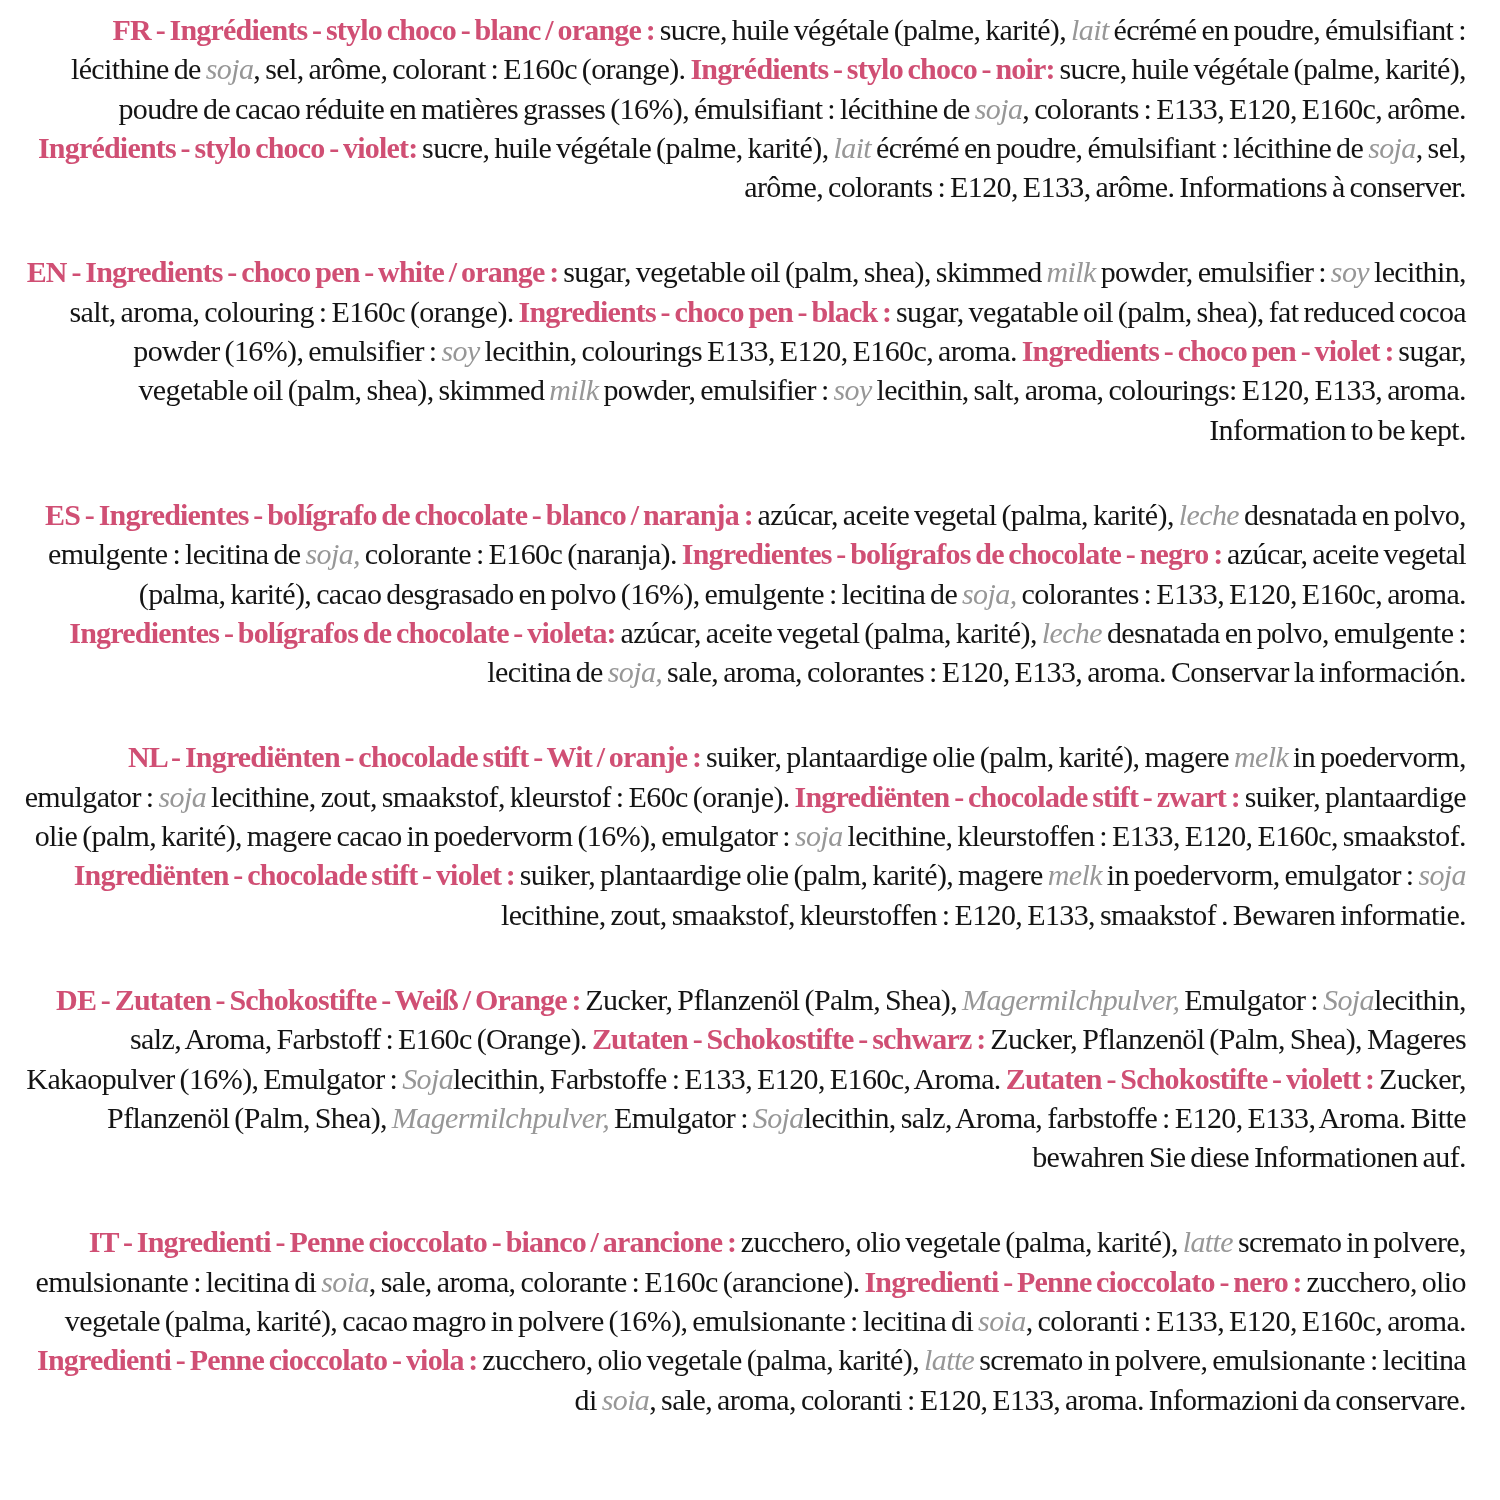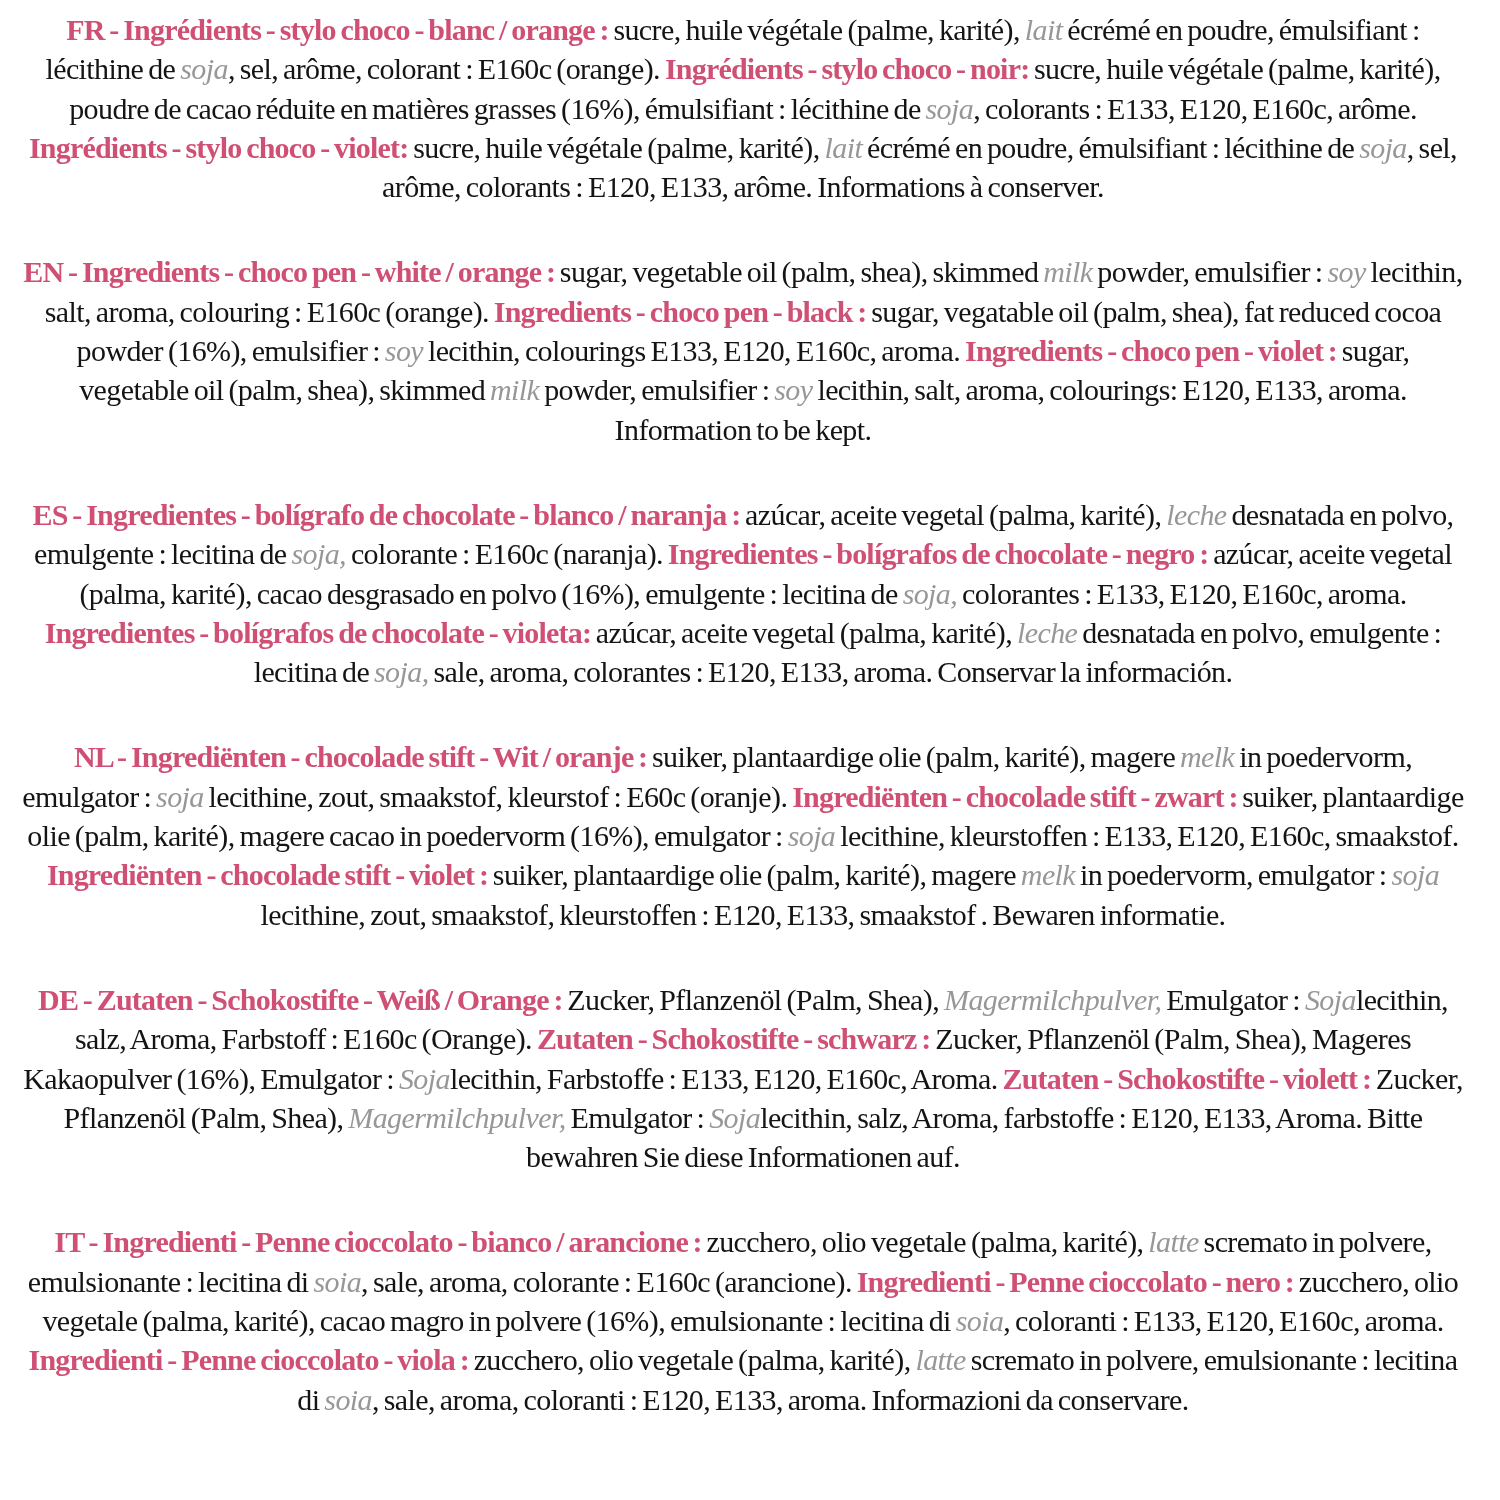--- a/index.html
+++ b/index.html
@@ -16,21 +16,21 @@
     overflow: hidden;
     font-family: "Liberation Serif", "DejaVu Serif", serif;
     font-size: 30px;
     line-height: 1.31;
     letter-spacing: -0.6px;
     word-spacing: -2px;
     color: #141414;
   }
   .para {
     margin: 0 16px 46px 0;
-    text-align: center;
+    text-align: right;
   }
   .para span.head {
     color: #d04f74;
     font-weight: bold;
     letter-spacing: -0.8px;
   }
   .para span.body {
     color: #141414;
     font-weight: normal;
   }

